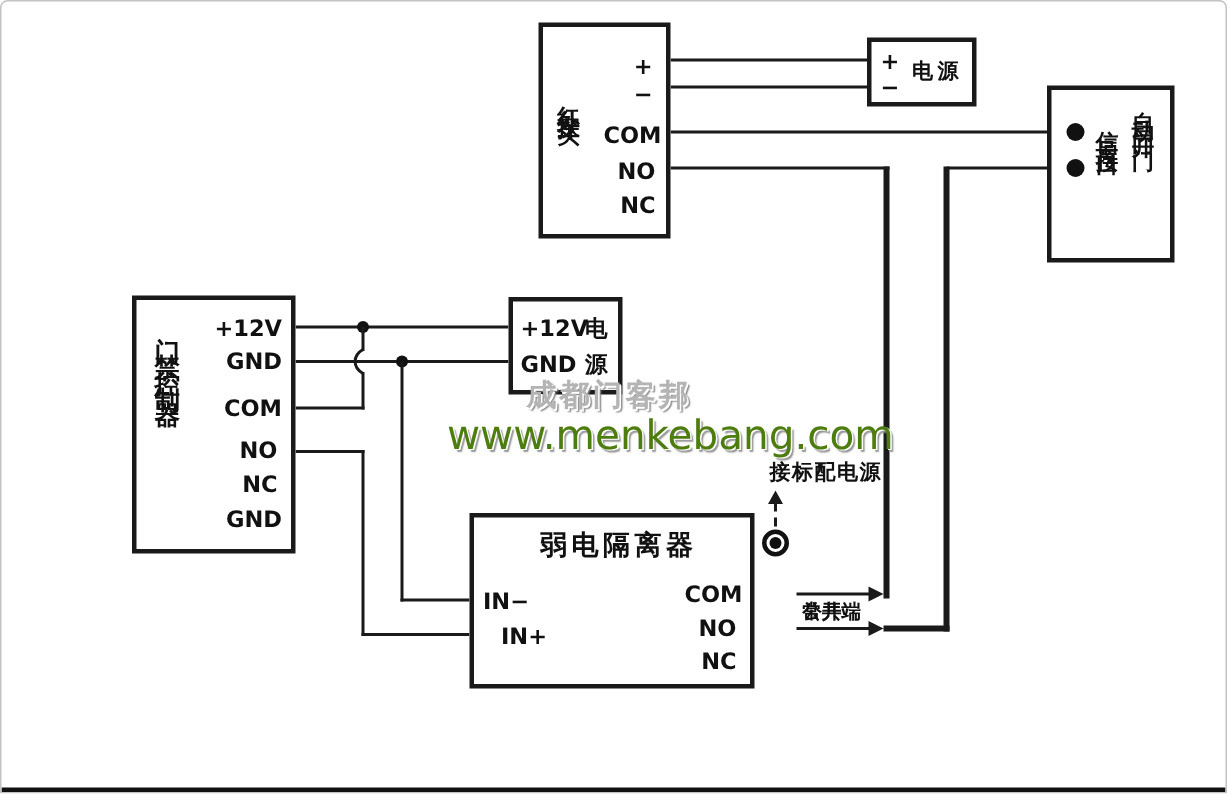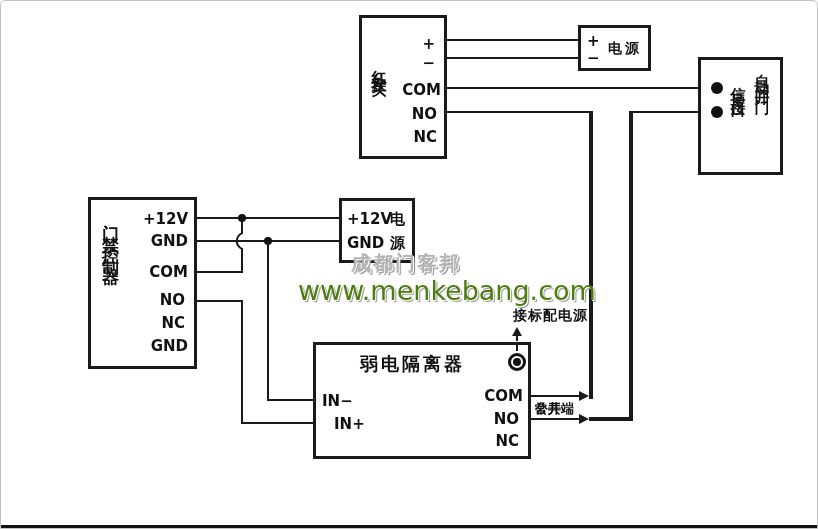--- a/index.html
+++ b/index.html
@@ -118,21 +118,21 @@
     <div class="term" style="right:6px;top:139px;">GND</div>
   </div>
 
   <div class="box" style="left:338px;top:197px;width:76px;height:65px;">
     <div class="term" style="left:5px;top:11px;">+12V</div>
     <div class="term" style="right:7px;top:11px;">电</div>
     <div class="term" style="left:5px;top:35px;">GND</div>
     <div class="term" style="right:7px;top:35px;">源</div>
   </div>
 
-  <div class="box" style="left:312px;top:341px;width:218px;height:117px;">
+  <div class="box" style="left:312px;top:341px;width:190px;height:117px;">
     <div class="term" style="left:44px;top:10px;font-size:18px;letter-spacing:3px;">弱电隔离器</div>
     <div class="term" style="left:6px;top:49px;">IN−</div>
     <div class="term" style="left:18px;top:72px;">IN+</div>
     <div class="term" style="right:5px;top:44px;">COM</div>
     <div class="term" style="right:9px;top:67px;">NO</div>
     <div class="term" style="right:9px;top:89px;">NC</div>
     <div class="circ-term" style="left:192px;top:8px;">
         <div class="inner"></div>
       </div>
   </div>

